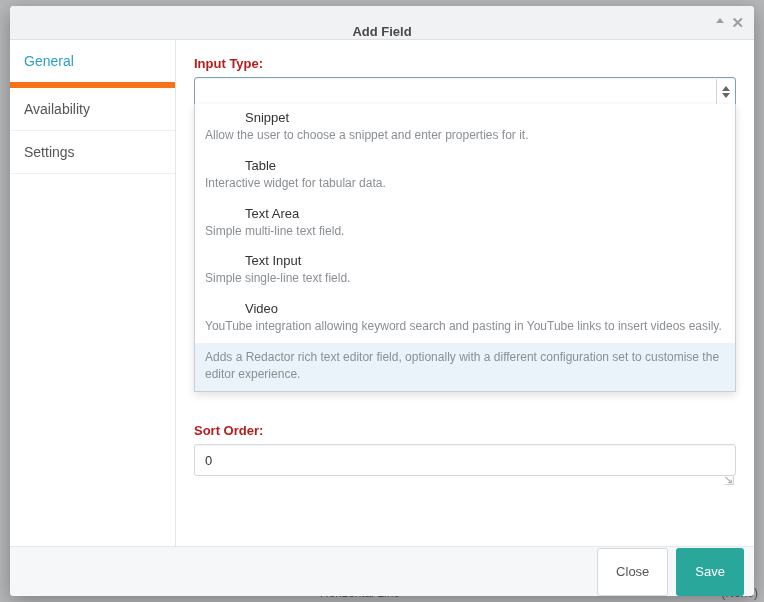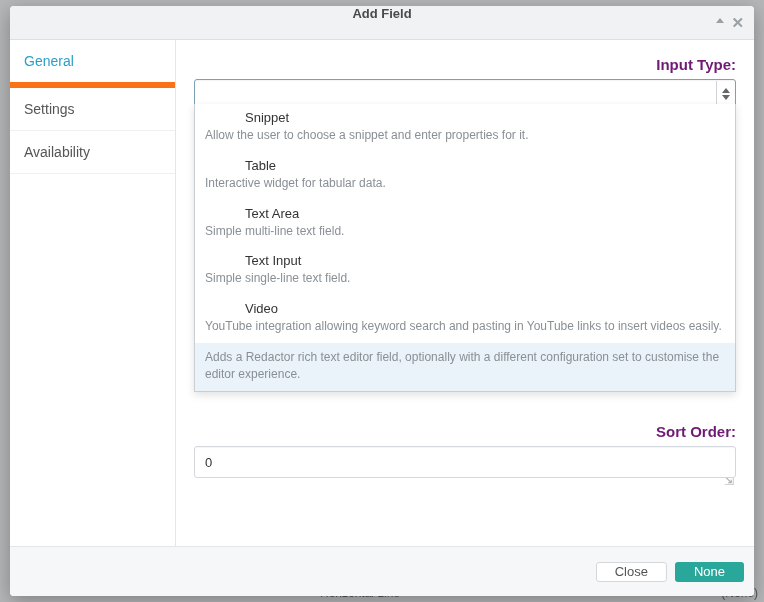--- a/index.html
+++ b/index.html
@@ -4,36 +4,36 @@
 <style>
   * { box-sizing: border-box; margin: 0; padding: 0; }
   html, body { width: 764px; height: 602px; font-family: -apple-system, BlinkMacSystemFont, "Segoe UI", Helvetica, Arial, sans-serif; background: #b5b7b9; overflow: hidden; }
   .modal {
     position: absolute; left: 10px; top: 6px; width: 744px; height: 590px;
     background: #fff; border-radius: 4px; box-shadow: 0 5px 20px rgba(0,0,0,0.3);
     display: flex; flex-direction: column;
   }
   .modal-header {
     height: 34px; background: #f0f2f4; border-bottom: 1px solid #dcdfe3;
-    border-radius: 4px 4px 0 0; display: flex; align-items: flex-start; justify-content: center;
+    border-radius: 4px 4px 0 0; display: flex; align-items: flex-end; justify-content: center;
     position: relative;
   }
   .modal-title { font-size: 13px; font-weight: 600; color: #4a4a4a; }
   .header-icon { position: absolute; top: 8px; color: #9aa0a6; cursor: pointer; font-size: 14px; }
   .header-icon.collapse { right: 28px; }
   .header-icon.close { right: 10px; font-size: 15px; font-weight: bold; }
   .modal-body { flex: 1; display: flex; overflow: hidden; }
   .sidebar { width: 166px; border-right: 1px solid #e4e7ea; background: #fff; }
   .sidebar-item {
     padding: 13px 14px; font-size: 14px; color: #555;
     border-bottom: 1px solid #eef0f2; cursor: pointer;
   }
   .sidebar-item.active { color: #2aa0c8; border-bottom: 6px solid #f97316; }
   .content { flex: 1; padding: 16px 18px 12px 18px; position: relative; }
-  .label { font-size: 15px; font-weight: 700; color: #701a75; margin-bottom: 6px; display: block; text-align: right; }
+  .label { font-size: 13px; font-weight: 700; color: #b91c1c; margin-bottom: 6px; display: block; }
   .select-wrap { position: relative; margin-bottom: 0; }
   .select-input {
     width: 100%; height: 30px; border: 1px solid #7ca0b8; border-radius: 3px;
     padding: 0 30px 0 8px; font-size: 13px; background: #fff;
     box-shadow: inset 0 1px 1px rgba(0,0,0,0.05);
   }
   .stepper {
     position: absolute; right: 2px; top: 2px; width: 18px; height: 26px;
     border-left: 1px solid #d0d4d8; display: flex; flex-direction: column; justify-content: center; align-items: center;
     color: #666;
@@ -58,21 +58,21 @@
     width: 100%; height: 32px; border: 1px solid #d4d8dc; border-radius: 3px;
     padding: 0 10px; font-size: 13px; color: #333; background:#fff;
     box-shadow: inset 0 1px 1px rgba(0,0,0,0.04);
   }
   .modal-footer {
     height: 50px; background: #f6f7f9; border-top: 1px solid #e4e7ea;
     display: flex; justify-content: flex-end; align-items: center; padding: 0 10px;
     border-radius: 0 0 4px 4px;
   }
   .btn {
-    height: 20px; padding: 0 18px; border-radius: 3px; font-size: 13px;
+    height: 48px; padding: 0 18px; border-radius: 3px; font-size: 13px;
     cursor: pointer; border: 1px solid transparent; margin-left: 8px; text-align: right;
   }
   .btn-default { background: #fff; border-color: #d4d8dc; color: #555; }
   .btn-primary { background: #2aa79b; color: #fff; }
   
   .bg-noise { position: absolute; left: 0; top: 0; width: 764px; height: 602px; pointer-events: none; }
   .bg-text { position: absolute; font-size: 12px; color: rgba(80,120,150,0.35); }
 </style>
 </head>
 <body>
@@ -93,24 +93,24 @@
     </span>
     <span class="header-icon close">✕</span>
   </div>
 
   <div class="modal-body">
     <div class="sidebar">
       <div class="sidebar-item active">
         <span>General</span>
       </div>
       <div class="sidebar-item">
-        <span>Settings</span>
+        <span>Availability</span>
       </div>
       <div class="sidebar-item">
-        <span>Availability</span>
+        <span>Settings</span>
       </div>
     </div>
 
     <div class="content">
       <label class="label">Input Type:</label>
       <div class="select-wrap">
         <input class="select-input" type="text" value="" style="">
         <span class="stepper">
           <svg width="8" height="6" viewBox="0 0 8 6">
               <path d="M4 0 L8 5 L0 5 Z" fill="#666"></path>
@@ -151,16 +151,16 @@
 
       <div class="sort-block">
         <label class="label">Sort Order:</label>
         <input class="sort-input" type="text" value="0" style="">
       </div>
     </div>
   </div>
 
   <div class="modal-footer">
     <button class="btn btn-default">Close</button>
-    <button class="btn btn-primary">None</button>
+    <button class="btn btn-primary">Save</button>
   </div>
 
 </div>
 
 </body></html>

